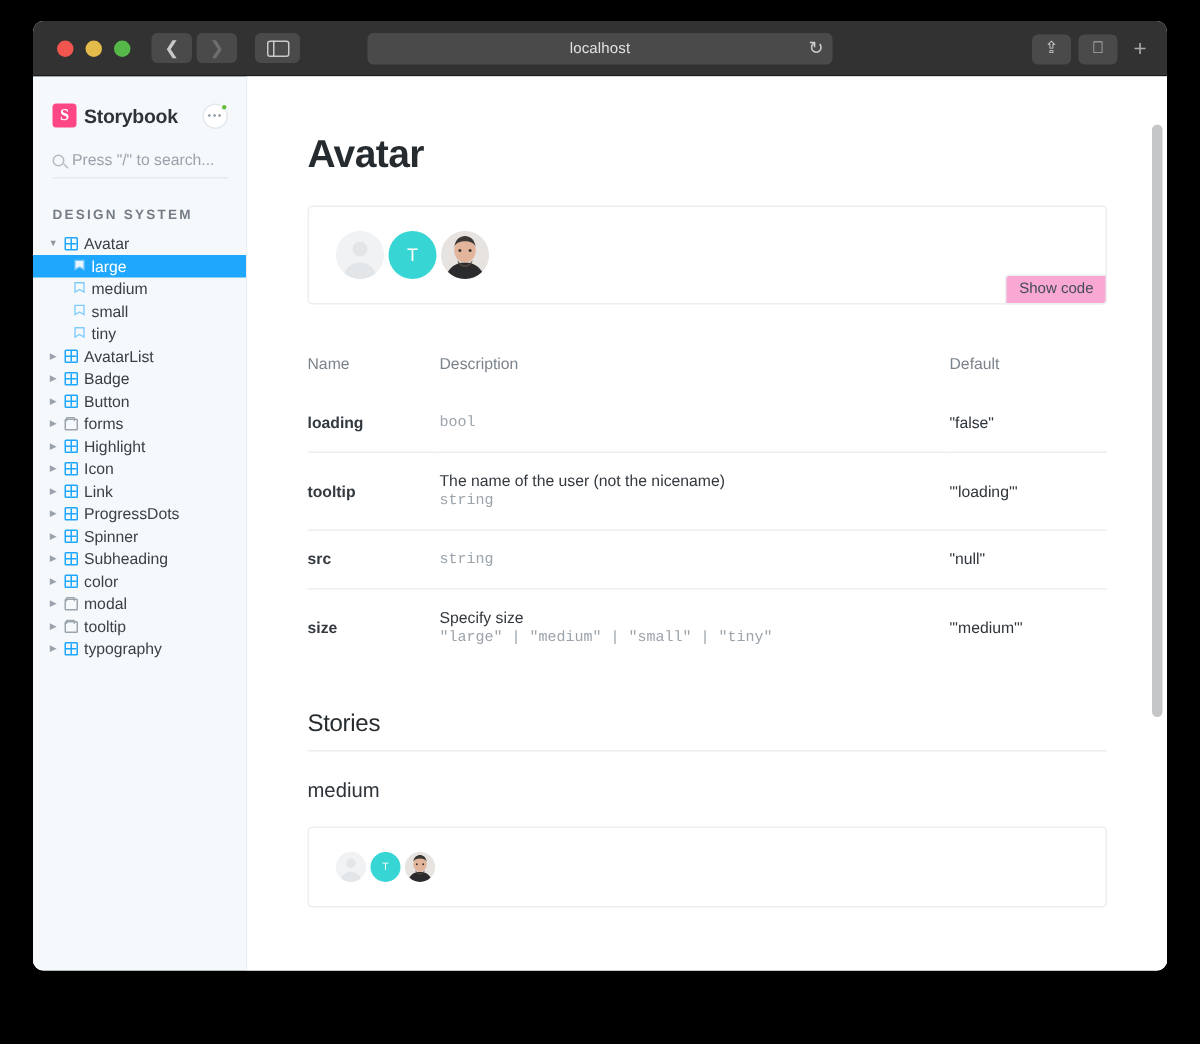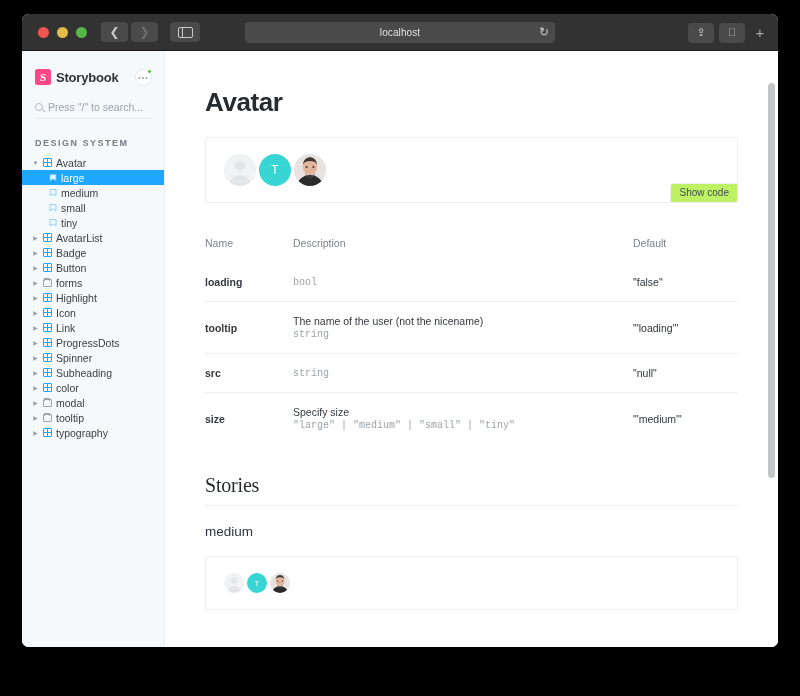--- a/index.html
+++ b/index.html
@@ -321,21 +321,21 @@
     background: #37d5d3; color: #fff;
     display: flex; align-items: center; justify-content: center;
     font-size: 11px;
   }
   .avatar.photo { background: #e9e9e9; }
   .show-code {
     position: absolute;
     right: -1px; bottom: -1px;
     border: 1px solid #eceef0;
     border-radius: 3px 0 3px 0;
-    background: #bef264;
+    background: #f9a8d4;
     font-size: 10px; color: #444c54;
     padding: 4px 8px 4px 9px;
     line-height: 1;
   }
 
   table.props {
     width: 100%;
     border-collapse: collapse;
     margin-bottom: 30px;
   }
@@ -358,26 +358,25 @@
   .desc-text { color: #33393f; margin-bottom: 2px; }
   .mono-muted {
     font-family: "Liberation Mono", monospace;
     font-size: 10px; color: #9ba3ab;
   }
   .default-val {
     font-size: 10.5px; color: #2f353a;
   }
 
   .h2 {
-    font-size: 20px; color: #262b2f;
+    font-size: 16px; color: #262b2f;
     padding-bottom: 8px;
     border-bottom: 1px solid #eceef0;
     margin-bottom: 18px;
     letter-spacing: -0.2px;
-    font-family: Liberation Serif, serif;
   }
   .h3 {
     font-size: 13.5px; color: #2e343a;
     margin-bottom: 17px;
   }
 
   
   #vscroll {
     position: absolute;
     right: 3px; top: 29px;

